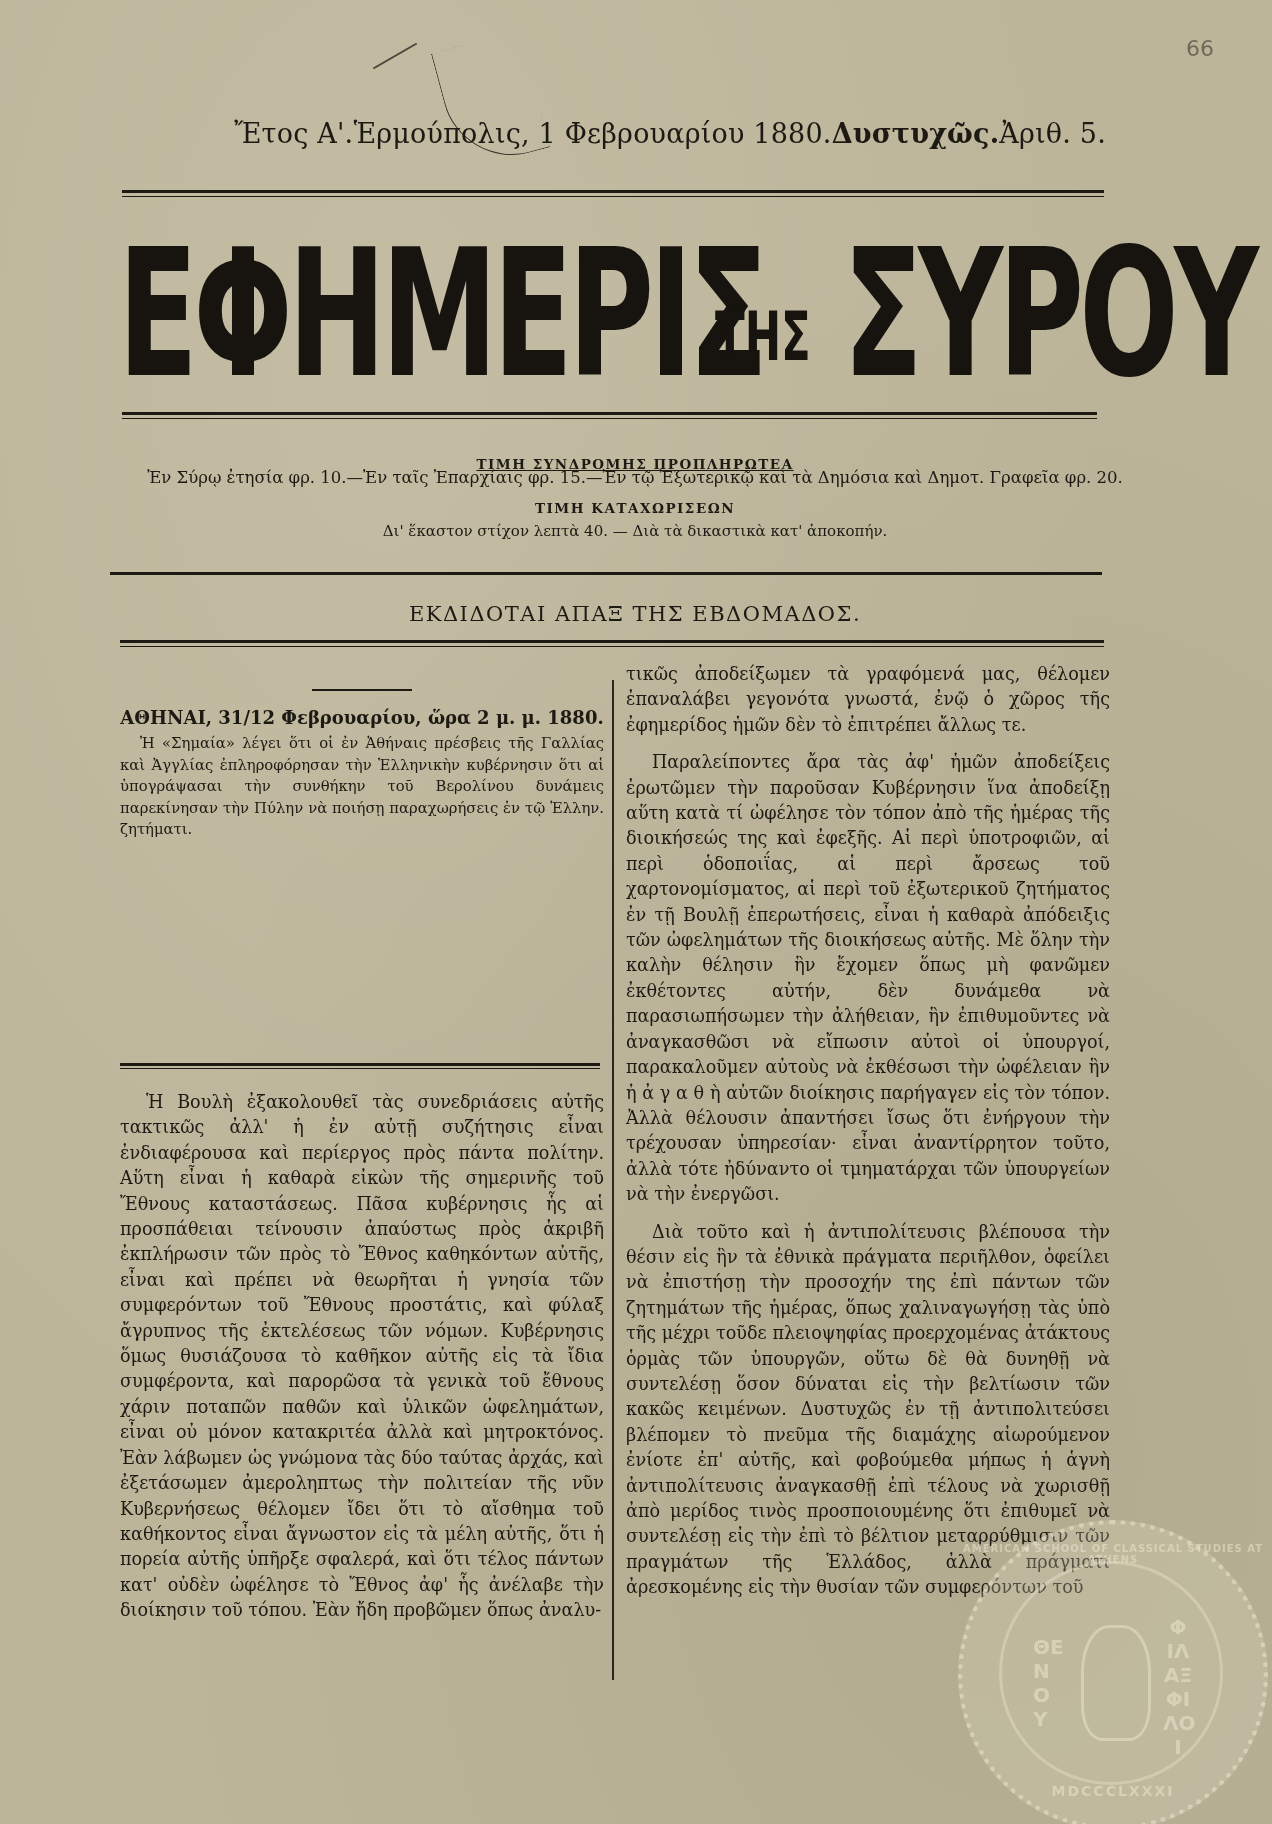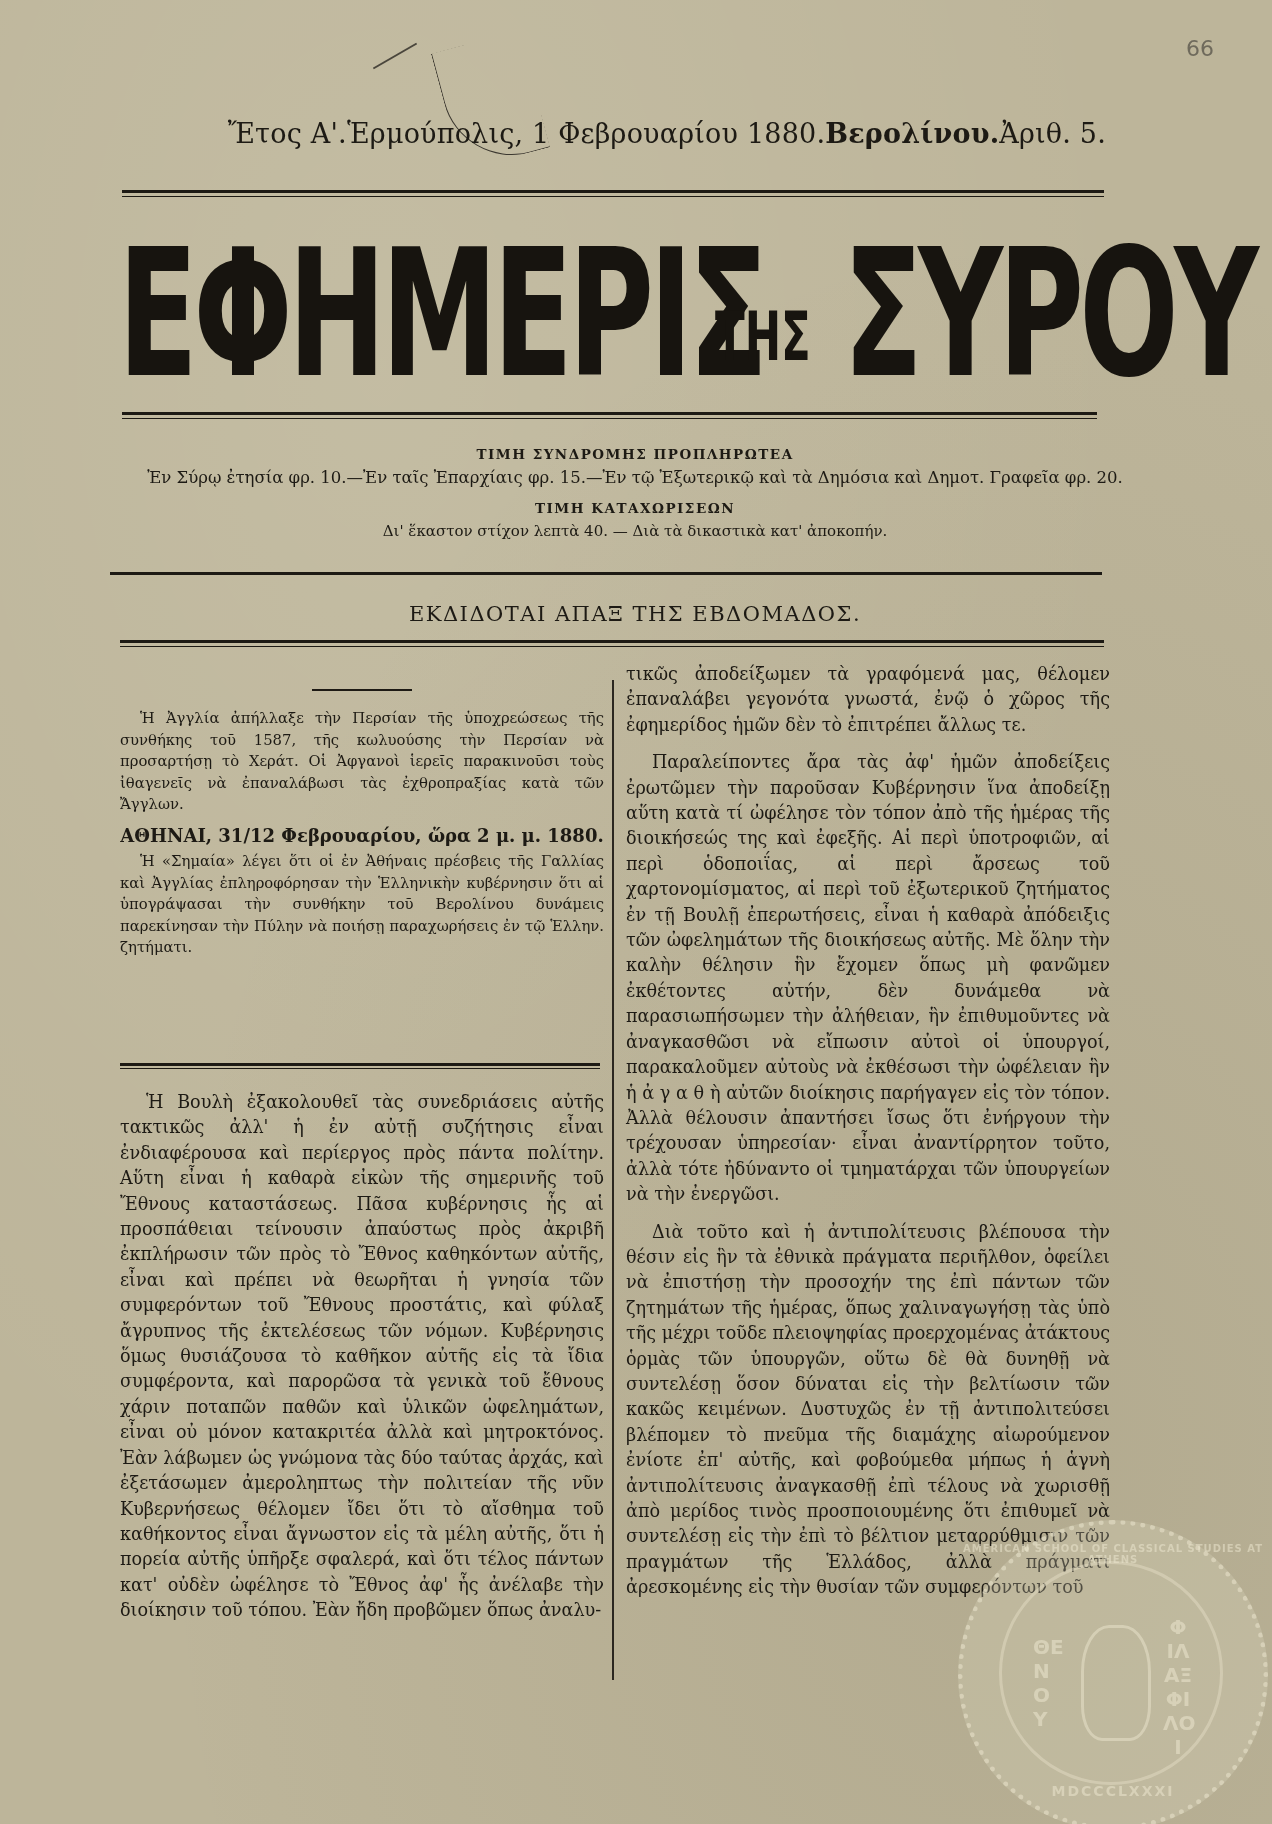--- a/index.html
+++ b/index.html
@@ -45,53 +45,50 @@
 </head>
 <body>
 
 <div class="abs pencil-mark">66</div>
 <div class="abs pencil-arc"></div>
 <div class="abs pencil-stroke"></div>
 
 <div class="abs dateline">
   <span>Ἔτος Α'.</span>
   <span>Ἑρμούπολις, 1 Φεβρουαρίου 1880.</span>
-  <span class="bold">Βερολίνου.</span>
+  <span class="bold">Δυστυχῶς.</span>
   <span>Ἀριθ. 5.</span>
 </div>
 
 <div class="abs rule-double" style="left:122px; top:190px; width:982px;"></div>
 
 <div class="abs masthead">
   <span class="big">ΕΦΗΜΕΡΙΣ</span>
   <span class="small" style="margin-left:-230px;">ΤΗΣ</span>
   <span class="big" style="margin-right:-100px;">ΣΥΡΟΥ</span>
 </div>
 
 <div class="abs rule-double" style="left:122px; top:412px; width:975px;"></div>
 
-<div class="abs center-line caps-small" style="left:100px; top:446px; width:1070px;">ΤΙΜΗ ΣΥΝΔΡΟΜΗΣ ΠΡΟΠΛΗΡΩΤΕΑ</div>
+<div class="abs center-line caps-small" style="left:100px; top:456px; width:1070px;text-decoration:underline;">ΤΙΜΗ ΣΥΝΔΡΟΜΗΣ ΠΡΟΠΛΗΡΩΤΕΑ</div>
 <div class="abs center-line price-line" style="left:100px; top:468px; width:1070px; font-size:16.5px;">Ἐν Σύρῳ ἐτησία φρ. 10.—Ἐν ταῖς Ἐπαρχίαις φρ. 15.—Ἐν τῷ Ἐξωτερικῷ καὶ τὰ Δημόσια καὶ Δημοτ. Γραφεῖα φρ. 20.</div>
 <div class="abs center-line caps-small" style="left:100px; top:500px; width:1070px;">ΤΙΜΗ ΚΑΤΑΧΩΡΙΣΕΩΝ</div>
 <div class="abs center-line price-line" style="left:100px; top:522px; width:1070px; font-size:15px;">Δι' ἕκαστον στίχον λεπτὰ 40. — Διὰ τὰ δικαστικὰ κατ' ἀποκοπήν.</div>
 
 <div class="abs rule" style="left:110px; top:572px; width:992px; height:2.5px;"></div>
 
 <div class="abs center-line weekly" style="left:100px; top:602px; width:1070px;">ΕΚΔΙΔΟΤΑΙ ΑΠΑΞ ΤΗΣ ΕΒΔΟΜΑΔΟΣ.</div>
 
 <div class="abs rule-double" style="left:120px; top:640px; width:984px;"></div>
 
 <div class="abs col-divider" style="left:612px; top:680px; height:1000px;"></div>
 
 <div class="abs" style="left:120px; top:675px; width:484px;">
   <div class="rule" style="width:100px; height:2px; margin:14px auto 16px auto;"></div>
 
-  <div class="tele-body" style="margin-top:4px;">
-    <p>Ἡ Ἀγγλία ἀπήλλαξε τὴν Περσίαν τῆς ὑποχρεώσεως τῆς συνθήκης τοῦ 1587, τῆς κωλυούσης τὴν Περσίαν νὰ προσαρτήσῃ τὸ Χεράτ. Οἱ Ἀφγανοὶ ἱερεῖς παρακινοῦσι τοὺς ἰθαγενεῖς νὰ ἐπαναλάβωσι τὰς ἐχθροπραξίας κατὰ τῶν Ἄγγλων.</p>
-  </div>
 
   <p class="tele-head" style="margin-top:10px;">ΑΘΗΝΑΙ, 31/12 Φεβρουαρίου, ὥρα 2 μ. μ. 1880.</p>
   <div class="tele-body" style="margin-top:4px;">
     <p>Ἡ «Σημαία» λέγει ὅτι οἱ ἐν Ἀθήναις πρέσβεις τῆς Γαλλίας καὶ Ἀγγλίας ἐπληροφόρησαν τὴν Ἑλληνικὴν κυβέρνησιν ὅτι αἱ ὑπογράψασαι τὴν συνθήκην τοῦ Βερολίνου δυνάμεις παρεκίνησαν τὴν Πύλην νὰ ποιήσῃ παραχωρήσεις ἐν τῷ Ἑλλην. ζητήματι.</p>
   </div>
 </div>
 
 <div class="abs rule-double" style="left:120px; top:1063px; width:480px; height:2px;"></div>
 
 <div class="abs col" style="left:120px; top:1090px; width:484px;">

